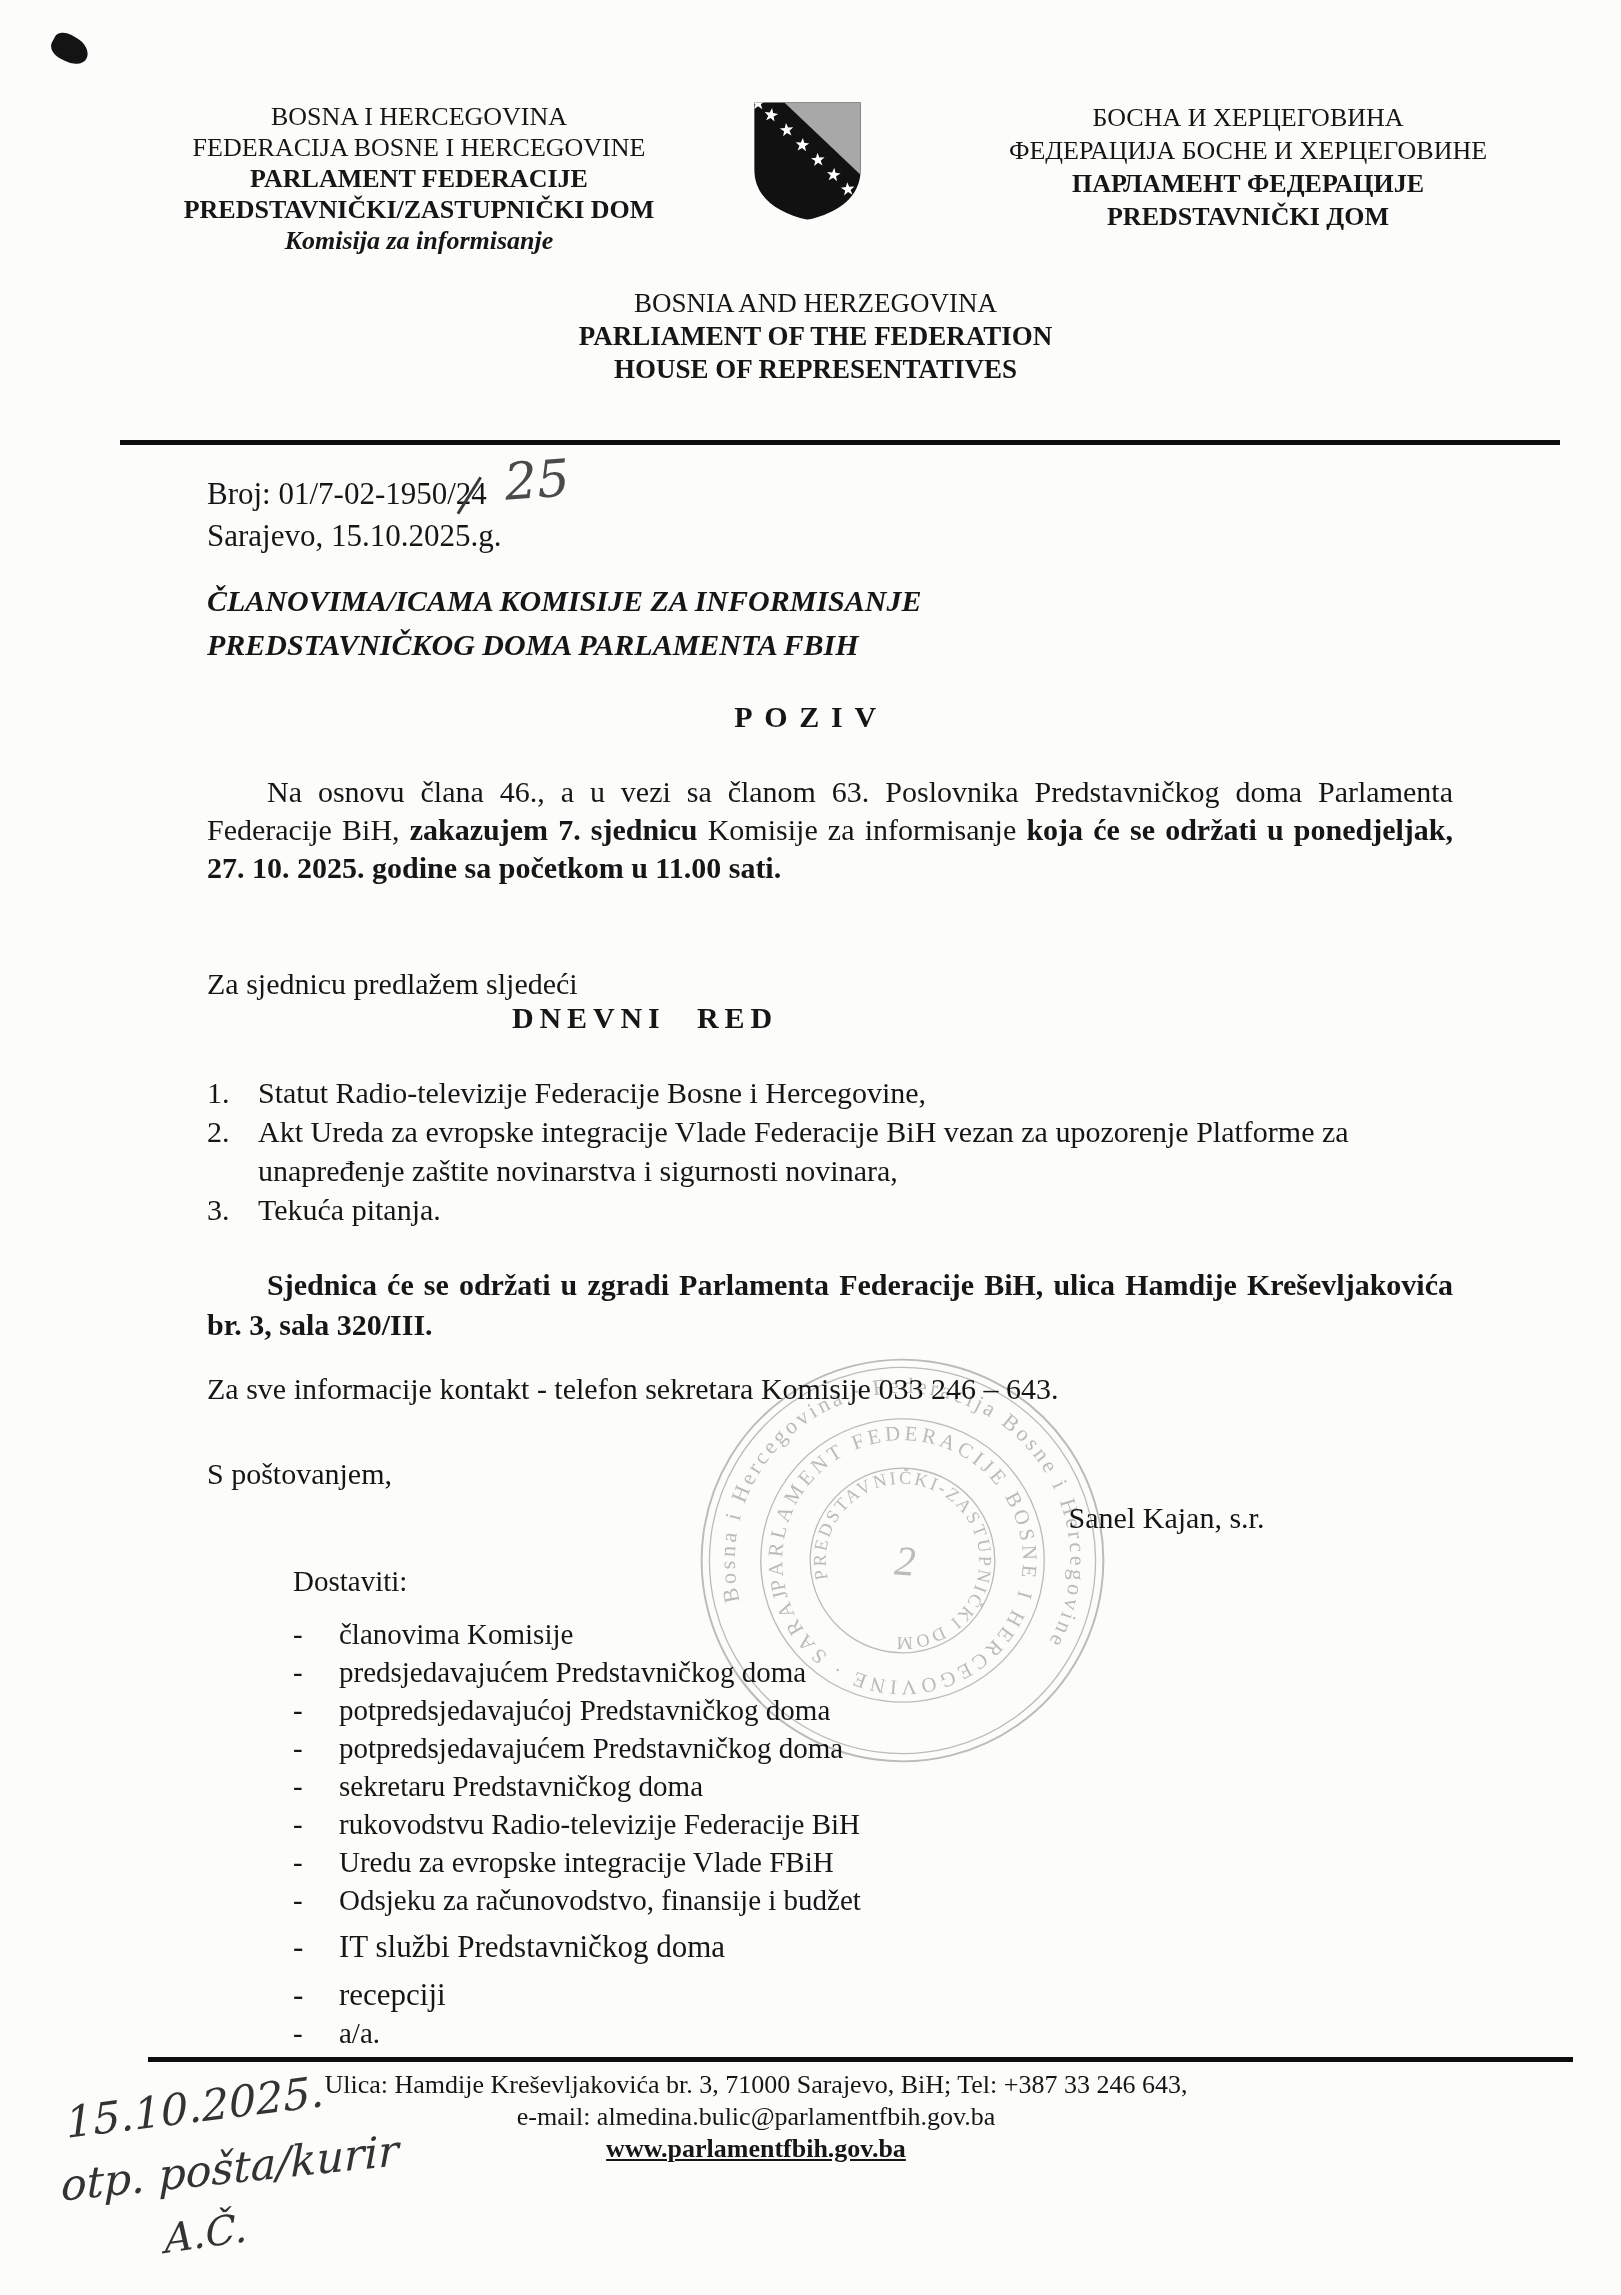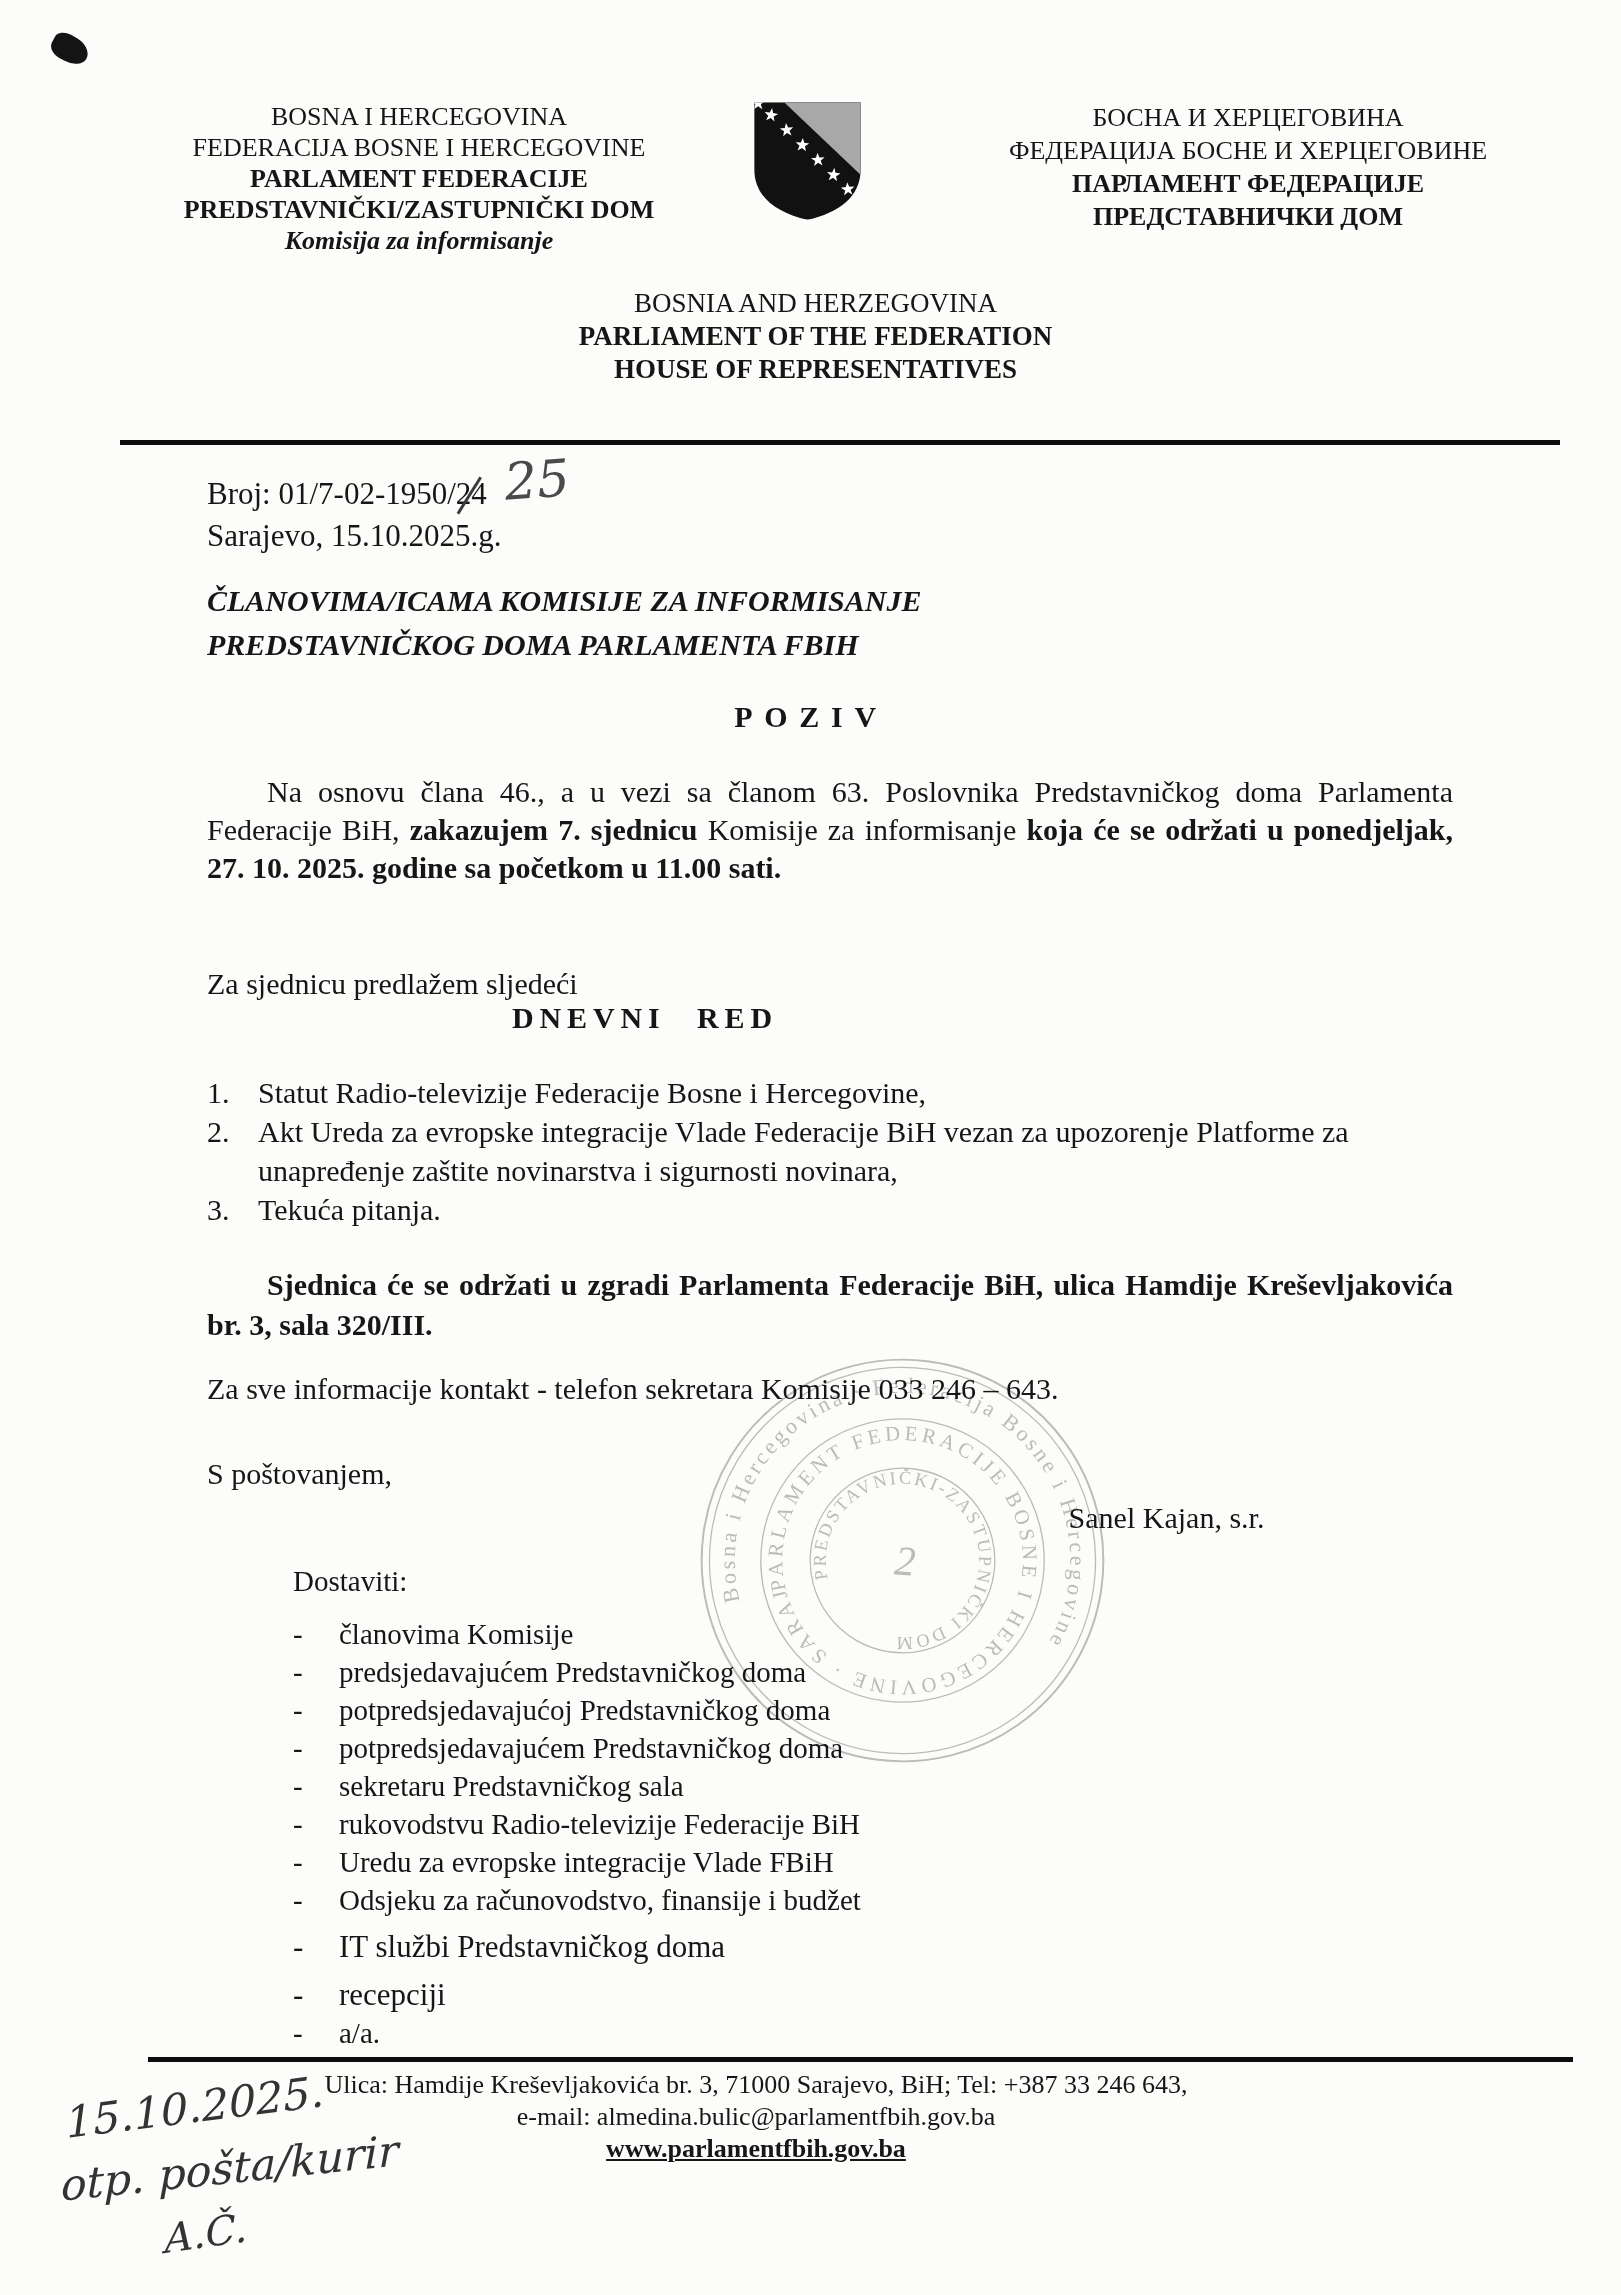--- a/index.html
+++ b/index.html
@@ -101,21 +101,21 @@
       <use href="#star" transform="translate(106,95) rotate(-4)"></use>
       <use href="#star" transform="translate(130,118) rotate(7)"></use>
       <use href="#star" transform="translate(152,140) rotate(-5)"></use>
     </g>
   </svg>
 
   <div class="abs hdr-right">
     <div>БОСНА И ХЕРЦЕГОВИНА</div>
     <div>ФЕДЕРАЦИЈА БОСНЕ И ХЕРЦЕГОВИНЕ</div>
     <div class="b">ПАРЛАМЕНТ ФЕДЕРАЦИЈЕ</div>
-    <div class="b">ПРЕДСТАВНИЧКИ ДОМ</div>
+    <div class="b">PREDSTAVNIČKI ДОМ</div>
   </div>
 
   <div class="abs hdr-center">
     <div>BOSNIA AND HERZEGOVINA</div>
     <div class="b">PARLIAMENT OF THE FEDERATION</div>
     <div class="b">HOUSE OF REPRESENTATIVES</div>
   </div>
 
   <div class="abs rule rule1"></div>
 
@@ -179,21 +179,21 @@
     <div class="dist-row">
         <span class="dash">-</span>
         <span>potpredsjedavajućoj Predstavničkog doma</span>
       </div>
     <div class="dist-row">
         <span class="dash">-</span>
         <span>potpredsjedavajućem Predstavničkog doma</span>
       </div>
     <div class="dist-row">
         <span class="dash">-</span>
-        <span>sekretaru Predstavničkog sala</span>
+        <span>sekretaru Predstavničkog doma</span>
       </div>
     <div class="dist-row">
         <span class="dash">-</span>
         <span>rukovodstvu Radio-televizije Federacije BiH</span>
       </div>
     <div class="dist-row">
         <span class="dash">-</span>
         <span>Uredu za evropske integracije Vlade FBiH</span>
       </div>
     <div class="dist-row">

